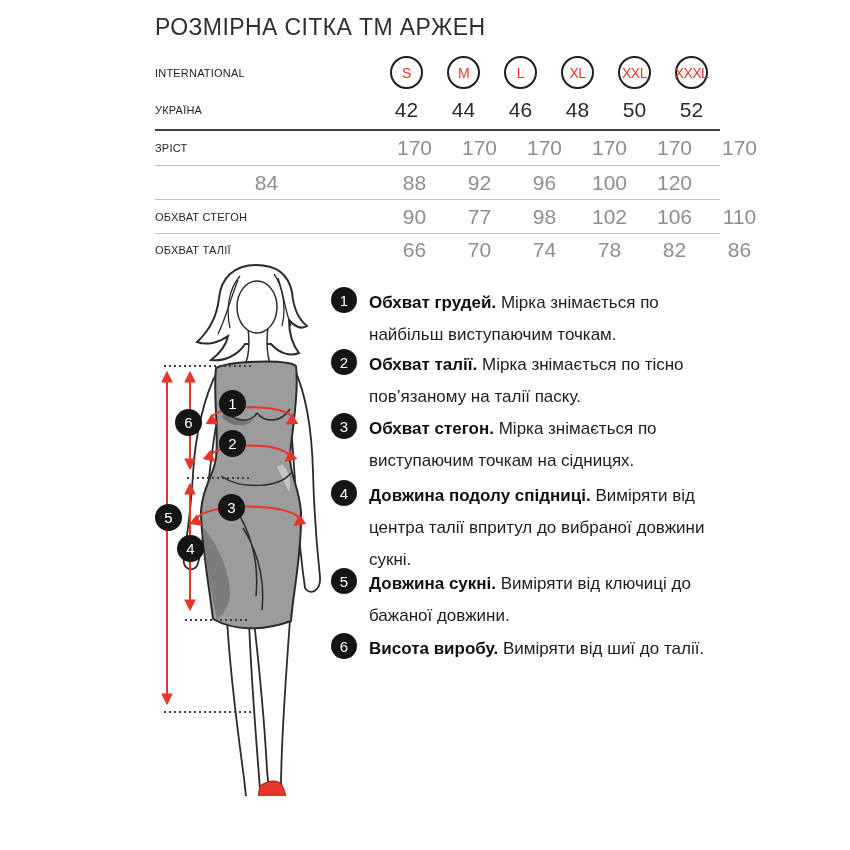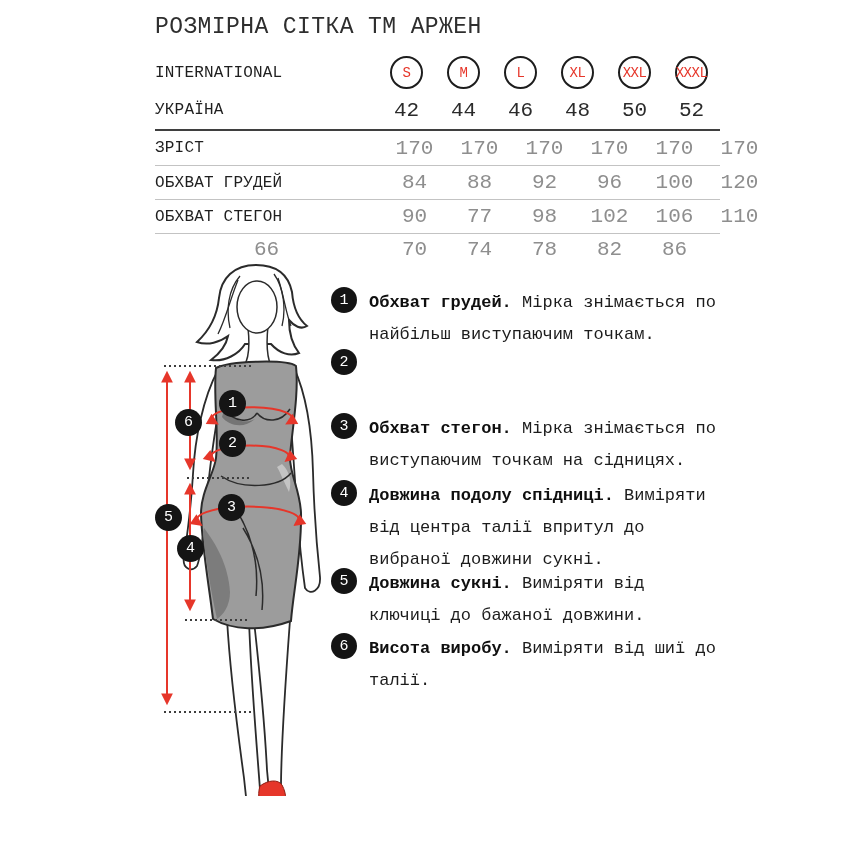--- a/index.html
+++ b/index.html
@@ -1,29 +1,29 @@
 <!DOCTYPE html>
 <html><head>
 <meta charset="utf-8">
 <style>
   html,body{margin:0;padding:0;background:#ffffff;}
   .page{position:relative;width:850px;height:796px;background:#ffffff;overflow:hidden;
-        font-family:Liberation Mono, monospace;color:#222;}
+        font-family:Liberation Sans, sans-serif;color:#222;}
   
   .title{position:absolute;left:155px;top:14px;font-size:23px;letter-spacing:.4px;
          color:#2e2e2e;font-weight:400;}
   
   .size-table{position:absolute;left:155px;top:54px;width:565px;}
   .t-row{display:grid;grid-template-columns:223px repeat(6,57px);align-items:center;}
   .r-intl{height:37px;}
   .r-ua{height:38px;}
   .r-data{height:33px;border-top:1px solid #c3c3c3;gap:8px;}
   .r-data.first{border-top:2px solid #3f3f3f;height:34px;}
   .r-talii{height:31px;}
-  .t-label{font-size:16px;color:#1f1f1f;letter-spacing:.2px;}
+  .t-label{font-size:11px;color:#1f1f1f;letter-spacing:.2px;}
   .t-val{text-align:center;font-size:21px;color:#8e8e8e;}
   .r-ua .t-val{color:#2b2b2b;}
   .size-circle{width:29px;height:29px;border:2px solid #1d1d1d;border-radius:50%;
         display:flex;align-items:center;justify-content:center;margin:0 auto;
         color:#e6362a;font-size:14px;letter-spacing:-.5px;white-space:nowrap;overflow:visible;}
   
   .figure-wrap{position:absolute;left:140px;top:262px;width:200px;height:585px;}
   .fig-marker{position:absolute;width:27px;height:27px;border-radius:50%;background:#151515;
         color:#fff;font-size:15px;display:flex;align-items:center;justify-content:center;}
   .m1{left:219px;top:390px;} .m2{left:219px;top:430px;} .m3{left:218px;top:494px;}
@@ -77,38 +77,38 @@
     <div class="t-row r-data first">
       <div class="t-label">ЗРІСТ</div>
       <div class="t-val">170</div>
       <div class="t-val">170</div>
       <div class="t-val">170</div>
       <div class="t-val">170</div>
       <div class="t-val">170</div>
       <div class="t-val">170</div>
     </div>
     <div class="t-row r-data">
-      <div class="t-label">ОБХВАТ ГРУДЕЙ</div>
       <div class="t-val">84</div>
       <div class="t-val">88</div>
       <div class="t-val">92</div>
       <div class="t-val">96</div>
       <div class="t-val">100</div>
       <div class="t-val">120</div>
     </div>
     <div class="t-row r-data">
       <div class="t-label">ОБХВАТ СТЕГОН</div>
       <div class="t-val">90</div>
       <div class="t-val">77</div>
       <div class="t-val">98</div>
       <div class="t-val">102</div>
       <div class="t-val">106</div>
       <div class="t-val">110</div>
     </div>
     <div class="t-row r-data r-talii">
+      <div class="t-label">ОБХВАТ ТАЛІЇ</div>
       <div class="t-val">66</div>
       <div class="t-val">70</div>
       <div class="t-val">74</div>
       <div class="t-val">78</div>
       <div class="t-val">82</div>
       <div class="t-val">86</div>
     </div>
   </div>
 
   <div class="figure-wrap">
@@ -168,20 +168,21 @@
   <div class="fig-marker m4">4</div>
   <div class="fig-marker m5">5</div>
   <div class="fig-marker m6">6</div>
 
   <div class="legend-item li1">
     <div class="badge">1</div>
     <div class="legend-text"><b>Обхват грудей.</b> <span>Мірка знімається по найбільш виступаючим точкам.</span></div>
   </div>
   <div class="legend-item li2">
     <div class="badge">2</div>
+    <div class="legend-text"><b>Обхват талії.</b> <span>Мірка знімається по тісно пов’язаному на талії паску.</span></div>
   </div>
   <div class="legend-item li3">
     <div class="badge">3</div>
     <div class="legend-text"><b>Обхват стегон.</b> <span>Мірка знімається по виступаючим точкам на сідницях.</span></div>
   </div>
   <div class="legend-item li4">
     <div class="badge">4</div>
     <div class="legend-text"><b>Довжина подолу спідниці.</b> <span>Виміряти від центра талії впритул до вибраної довжини сукні.</span></div>
   </div>
   <div class="legend-item li5">

